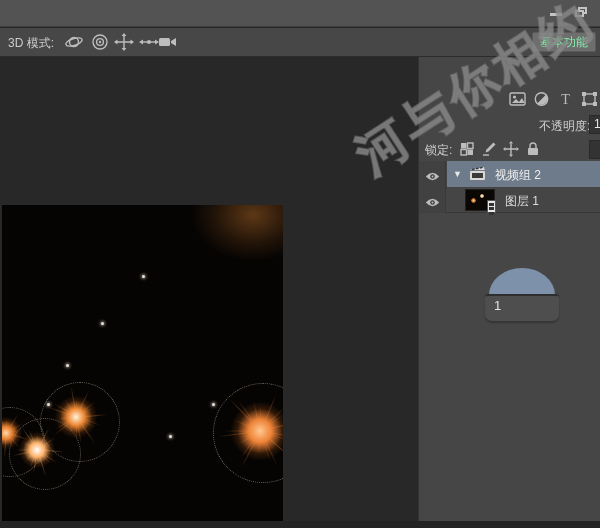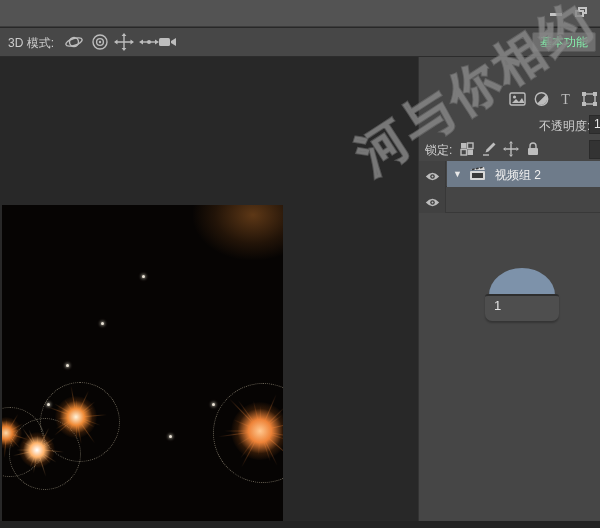--- a/index.html
+++ b/index.html
@@ -351,20 +351,33 @@
       <div class="layer-row">
         <div class="eye-col">
           <span class="eye">
             <svg viewBox="0 0 15 11">
                 <path class="fl" d="M.8 5.5Q7.5-1.8 14.2 5.5 7.5 12.8.8 5.5Z"></path>
                 <circle cx="7.5" cy="5.5" r="2.3" fill="#3d3d3d"></circle>
                 <circle cx="7.5" cy="5.5" r="1" fill="#bdbdbd"></circle>
               </svg>
           </span>
         </div>
+        <div class="row-body">
+          <span class="thumb">
+            <span class="spark" style="left:5px;top:8px;width:5px;height:5px;background:radial-gradient(circle,#ffd9a0,#b95f1a 60%,transparent 75%)"></span>
+            <span class="spark" style="left:14px;top:4px;width:4px;height:4px;background:radial-gradient(circle,#fff,#c96 70%,transparent 80%)"></span>
+            <span class="spark" style="left:21px;top:11px;width:5px;height:5px;background:radial-gradient(circle,#ffcf96,#a85415 60%,transparent 78%)"></span>
+          </span>
+          <span class="film-badge">
+              <i></i>
+              <i></i>
+              <i></i>
+            </span>
+          <span class="layer-name l2">图层 1</span>
+        </div>
       </div>
     </div>
 
     <div class="dome">
       <div class="top"></div>
       <div class="body"></div>
       <div class="num">1</div>
     </div>
   </div>
 

